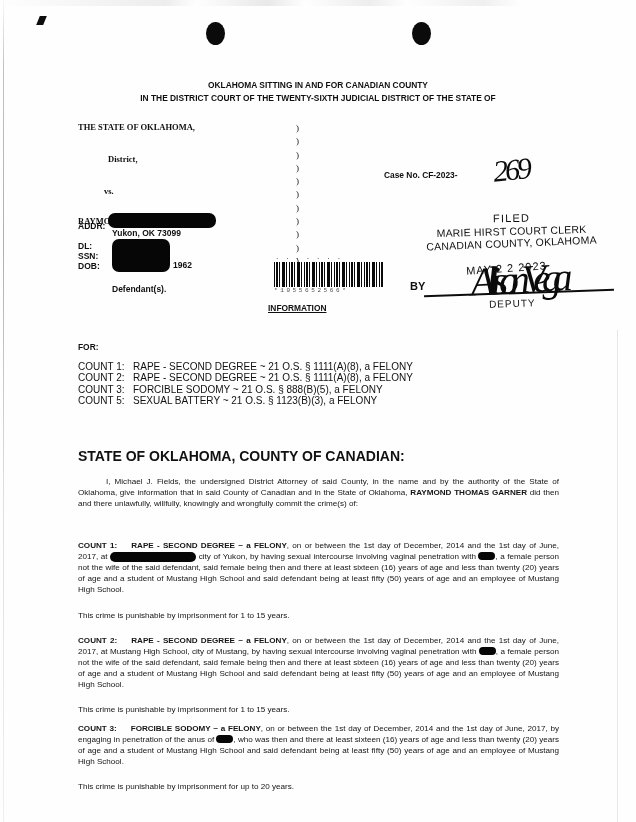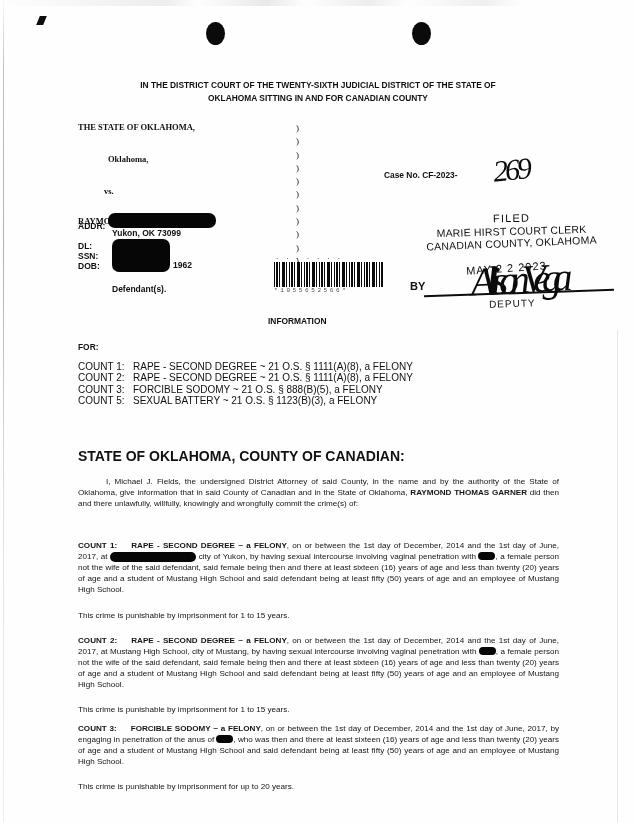--- a/index.html
+++ b/index.html
@@ -206,23 +206,24 @@
     margin-top: 0px;
     opacity: 0.85;
   }
   .barcode-top-dots {
     position: absolute; left: 276px; top: 255px;
     font-size: 7px; letter-spacing: 3px; color: #333;
   }
 
   .info-heading {
     position: absolute;
-    left: 268px; top: 316px;
+    left: 268px; top: 303px;
     font-weight: bold;
     font-size: 8.4px;
+    text-decoration: underline;
     color: #101010;
   }
 
   .for-label { position: absolute; left: 78px; top: 342px; font-weight: bold; font-size: 8.4px; }
 
   .counts-list { position: absolute; left: 78px; top: 361px; }
   .count-row {
     font-weight: normal;
     font-size: 10px;
     line-height: 11.4px;
@@ -257,27 +258,27 @@
   <div class="scan-top-band"></div>
   <div class="scan-edge-left"></div>
   <div class="scan-edge-right"></div>
   <div class="punch-hole" style="left:206px; top:22px;"></div>
   <div class="punch-hole" style="left:412px; top:22px;"></div>
   <div class="corner-smudge">
     <span class="blob"></span>
   </div>
 
   <div class="title-block">
+    <div>OKLAHOMA SITTING IN AND FOR CANADIAN COUNTY</div>
     <div>IN THE DISTRICT COURT OF THE TWENTY-SIXTH JUDICIAL DISTRICT OF THE STATE OF</div>
-    <div>OKLAHOMA SITTING IN AND FOR CANADIAN COUNTY</div>
   </div>
 
   <div class="caption-left">
     <div class="cap-line" style="margin-bottom:22px;">THE STATE OF OKLAHOMA,</div>
-    <div class="cap-line" style="margin-left:30px; margin-bottom:22px;">Oklahoma,</div>
+    <div class="cap-line" style="margin-left:30px; margin-bottom:22px;">District,</div>
     <div class="cap-line" style="margin-bottom:20px;margin-left:26px;">vs.</div>
     <div class="cap-line">RAYMOND THOMAS GARNER</div>
   </div>
 
   <div style="position:absolute; left:78px; top:215px;">
     <div style="position:relative; height:13px;">
       <span class="cap-line">ADDR:</span>
       <span class="redact" style="position:absolute; left:30px; top:-2px; width:108px; height:15px;"></span>
     </div>
     <div class="cap-line" style="margin-left:34px;">Yukon, OK 73099</div>

